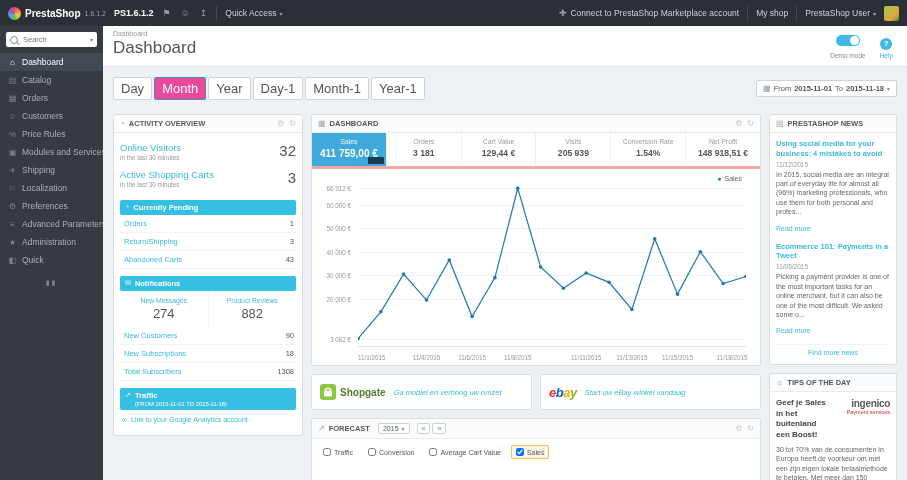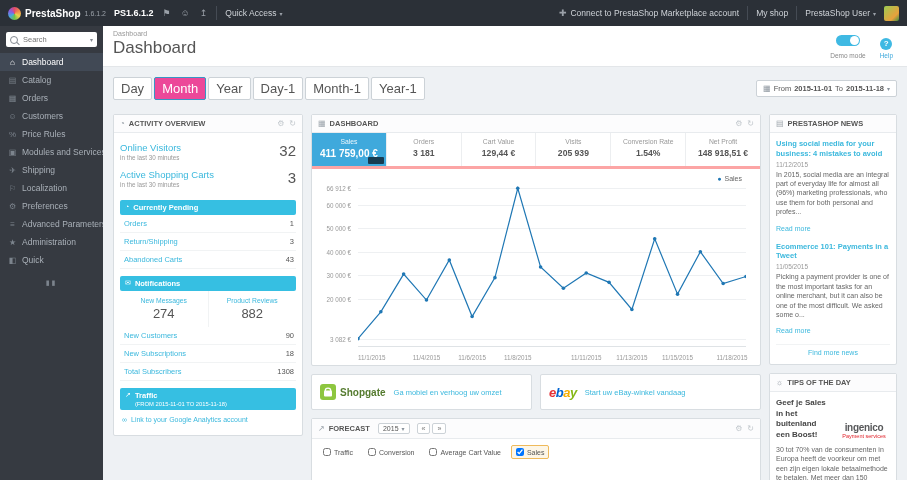--- a/index.html
+++ b/index.html
@@ -109,21 +109,21 @@
   .plot{position:absolute;left:40px;right:8px;top:8px;bottom:16px;border-bottom:1px solid #dfe3e6;}
   .gridline{position:absolute;left:0;right:0;height:1px;background:#eef0f2;}
   .plot svg{position:absolute;left:0;top:0;}
   .xlabels{position:absolute;left:40px;right:8px;bottom:0;height:12px;}
   .xtick{position:absolute;top:3px;font-size:6.3px;color:#999;transform:translateX(-50%);white-space:nowrap;}
 
   
   .promo-row{display:flex;gap:8px;}
   .promo{flex:1;min-width:0;background:#fff;border:1px solid #d8dde1;border-radius:2px;padding:9px 8px;
          display:flex;align-items:center;gap:8px;}
-  .promo-link{color:#3bb8dd;font-size:7.5px;cursor:pointer;}
+  .promo-link{color:#3bb8dd;font-size:7.5px;cursor:pointer;font-style:italic;}
   .sg-wrap{display:flex;align-items:center;gap:4px;}
   .sg-text{font-weight:bold;color:#557b2f;font-size:10px;}
   .ebay{font-size:13px;font-weight:bold;font-style:italic;letter-spacing:-0.5px;}
   .ebay-e{color:#e53238;} .ebay-b{color:#0064d2;} .ebay-a{color:#f5af02;} .ebay-y{color:#86b817;}
 
   
   .year-select{border:1px solid #ccd2d7;border-radius:2px;font-size:7px;padding:1px 4px;color:#555;display:flex;
                gap:3px;align-items:center;background:#fff;font-weight:normal;cursor:pointer;margin-left:4px;}
   .fc-nav{display:flex;gap:2px;margin-left:3px;}
   .fc-nav span{border:1px solid #ccd2d7;border-radius:2px;font-size:7px;padding:1px 4px;color:#777;background:#fff;
@@ -138,21 +138,21 @@
   .news-body{padding:6px;}
   .news-item{margin-bottom:7px;}
   .news-title{color:#3bb8dd;font-size:7.5px;font-weight:bold;line-height:1.3;cursor:pointer;}
   .news-date{font-size:6.5px;color:#999;margin:2px 0;}
   .news-text{font-size:7px;color:#666;line-height:1.35;}
   .read-more{color:#3bb8dd;font-size:7px;cursor:pointer;margin-top:1px;display:inline-block;}
   .news-footer{text-align:center;color:#3bb8dd;font-size:7px;padding:4px 0 2px;border-top:1px solid #f1f3f4;cursor:pointer;}
   .tips-body{padding:6px;}
   .tips-top{display:flex;gap:6px;align-items:flex-start;}
   .tips-heading{font-size:8px;font-weight:bold;color:#444;flex:1;line-height:1.3;}
-  .ingenico{flex:0 0 52px;text-align:center;margin-top:24px;}
+  .ingenico{flex:0 0 52px;text-align:right;}
   .ing-name{font-size:10px;font-weight:bold;color:#58595b;letter-spacing:-0.3px;}
   .ing-sub{font-size:5.5px;color:#e01e26;}
   .tips-text{font-size:7px;color:#666;line-height:1.35;margin-top:5px;}
 </style>
 </head>
 <body>
 
 <div class="topbar">
   <div class="brand">
     <span class="logo-circle"></span>

